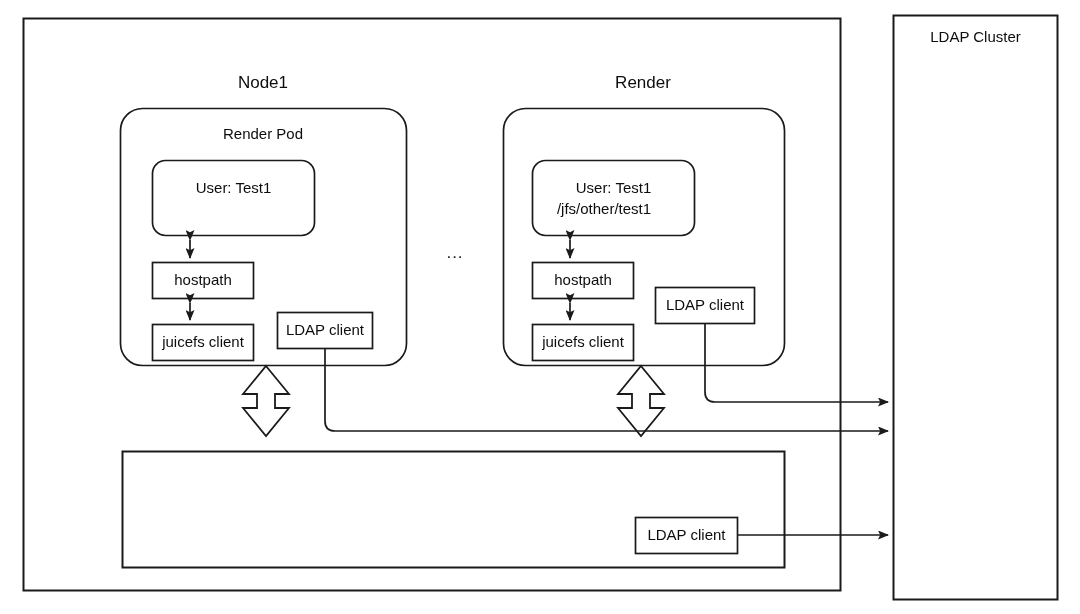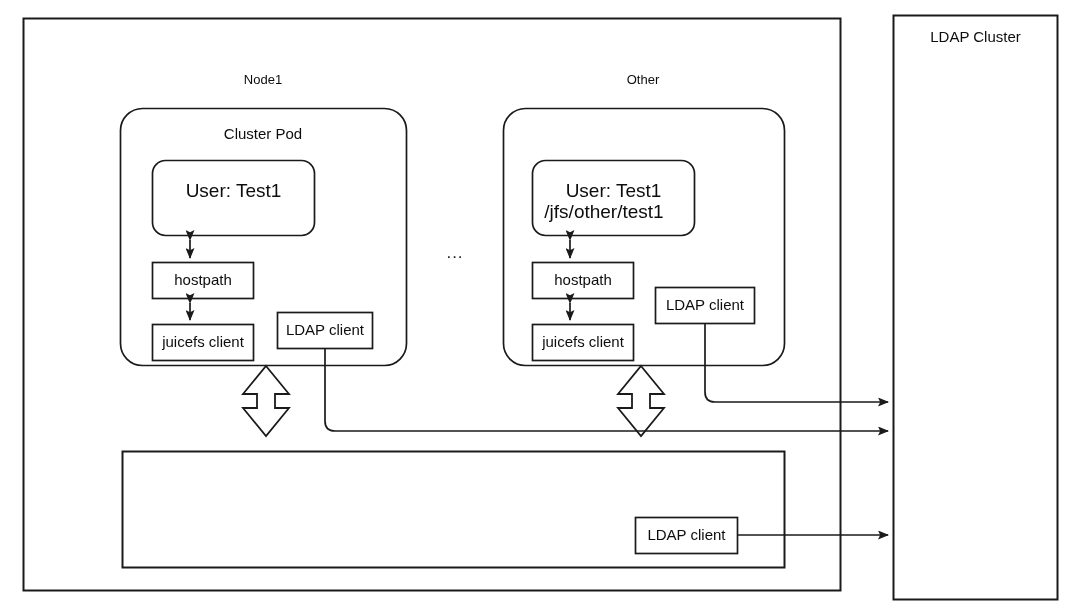--- a/index.html
+++ b/index.html
@@ -28,23 +28,23 @@
   }
   .lbl {
     position: absolute;
     color: #0d0d0d;
     text-align: center;
     line-height: 1.25;
     white-space: pre-line;
     pointer-events: none;
     user-select: none;
   }
-  .lbl-node      { font-size: 13px; }
+  .lbl-node      { font-size: 17px; }
   .lbl-pod       { font-size: 15px; }
-  .lbl-user      { font-size: 19px; }
+  .lbl-user      { font-size: 15px; }
   .lbl-box       { font-size: 15px; }
   .lbl-juicefs   { font-size: 15px; }
   .lbl-cluster   { font-size: 15px; }
   .lbl-ellipsis  { font-size: 17px; letter-spacing: 1px; color: #1a1a1a; }
 </style>
 </head>
 <body>
 
 <div id="stage">
 
@@ -105,23 +105,23 @@
 
     <path d="M705,323.5 L705,392 Q705,402 715,402 L888,402" fill="none" stroke="#1a1a1a" stroke-width="1.7" marker-end="url(#arrowSolid)"></path>
 
     <path d="M325,348.5 L325,421 Q325,431 335,431 L888,431" fill="none" stroke="#1a1a1a" stroke-width="1.7" marker-end="url(#arrowSolid)"></path>
 
     <path d="M737.5,535 L888,535" fill="none" stroke="#1a1a1a" stroke-width="1.7" marker-end="url(#arrowSolid)"></path>
   </svg>
 
   <div class="lbl lbl-node" style="left:163px; top:72px; width:200px;">Node1</div>
 
-  <div class="lbl lbl-node" style="left:543px; top:72px; width:200px;">Other</div>
+  <div class="lbl lbl-node" style="left:543px; top:72px; width:200px;">Render</div>
 
-  <div class="lbl lbl-pod" style="left:163px; top:125px; width:200px;">Cluster Pod</div>
+  <div class="lbl lbl-pod" style="left:163px; top:125px; width:200px;">Render Pod</div>
 
 
   <div class="lbl lbl-user" style="left:152px; top:179px; width:163px;">User: Test1</div>
 
   <div class="lbl lbl-user" style="left:532px; top:179px; width:163px;">User: Test1</div>
   <div class="lbl lbl-user" style="left:532px; top:200px; width:144px;">/jfs/other/test1</div>
 
   <div class="lbl lbl-box" style="left:152px; top:271px; width:102px;">hostpath</div>
   <div class="lbl lbl-box" style="left:532px; top:271px; width:102px;">hostpath</div>
 

